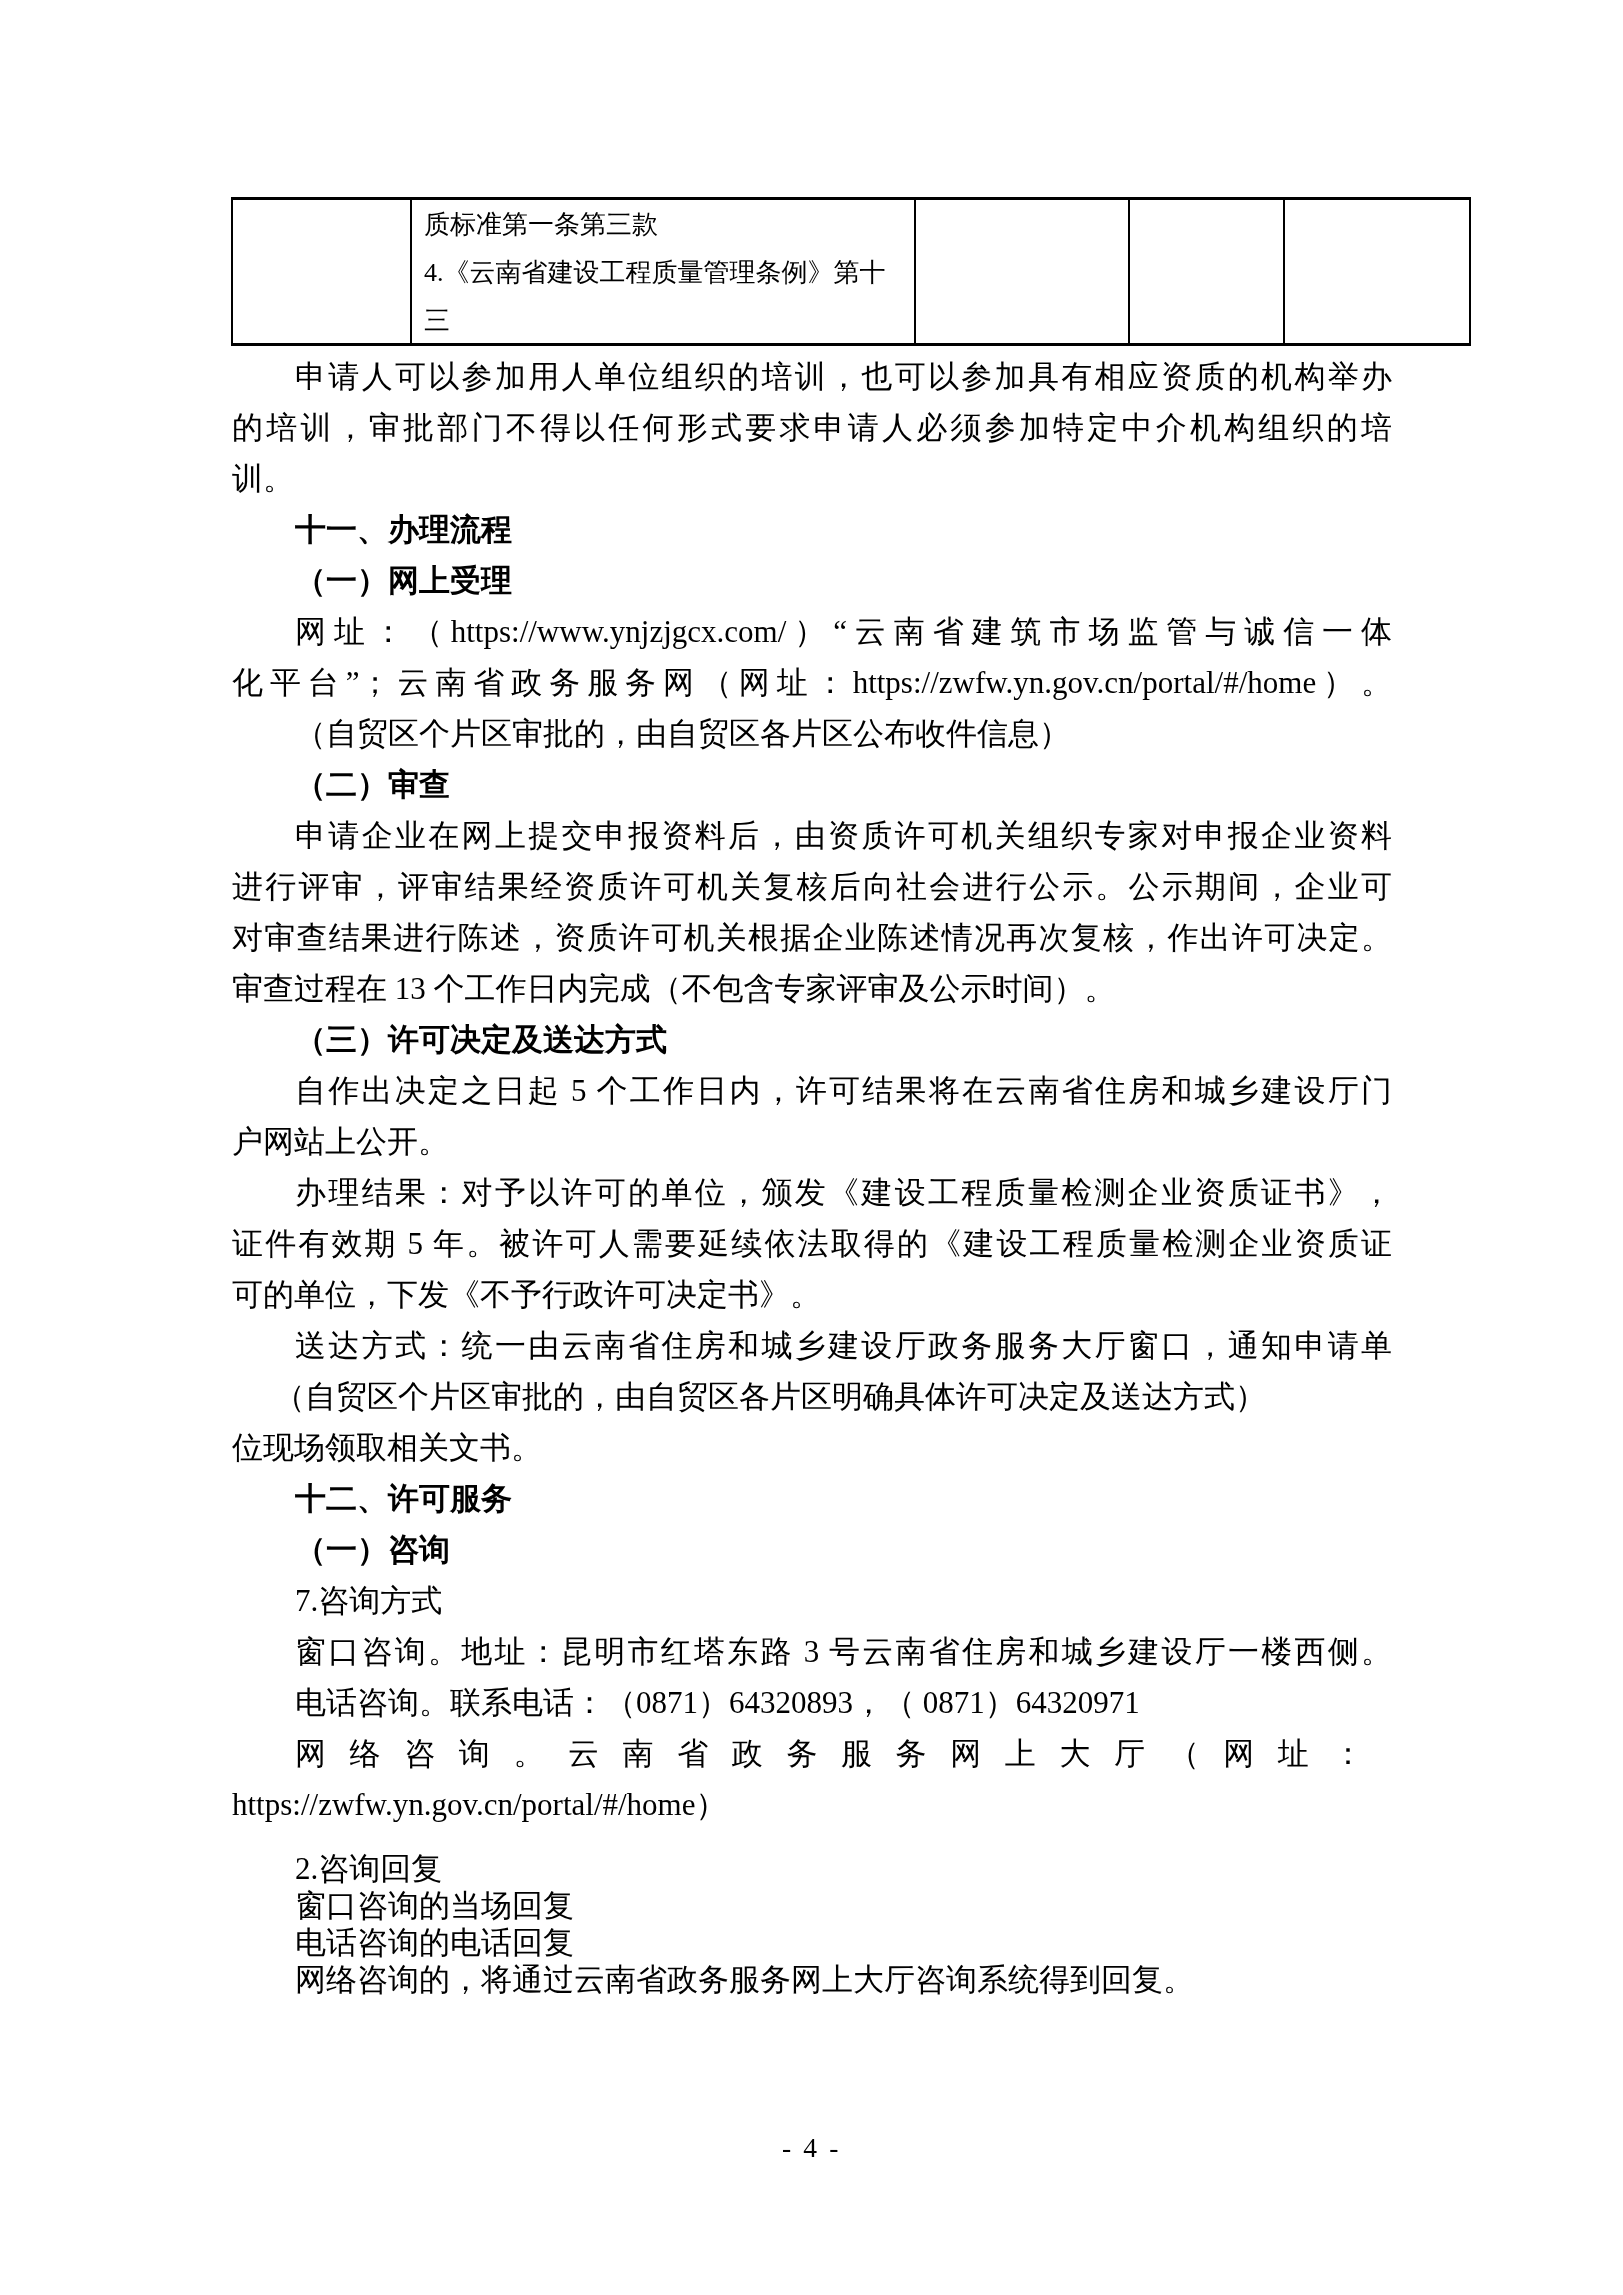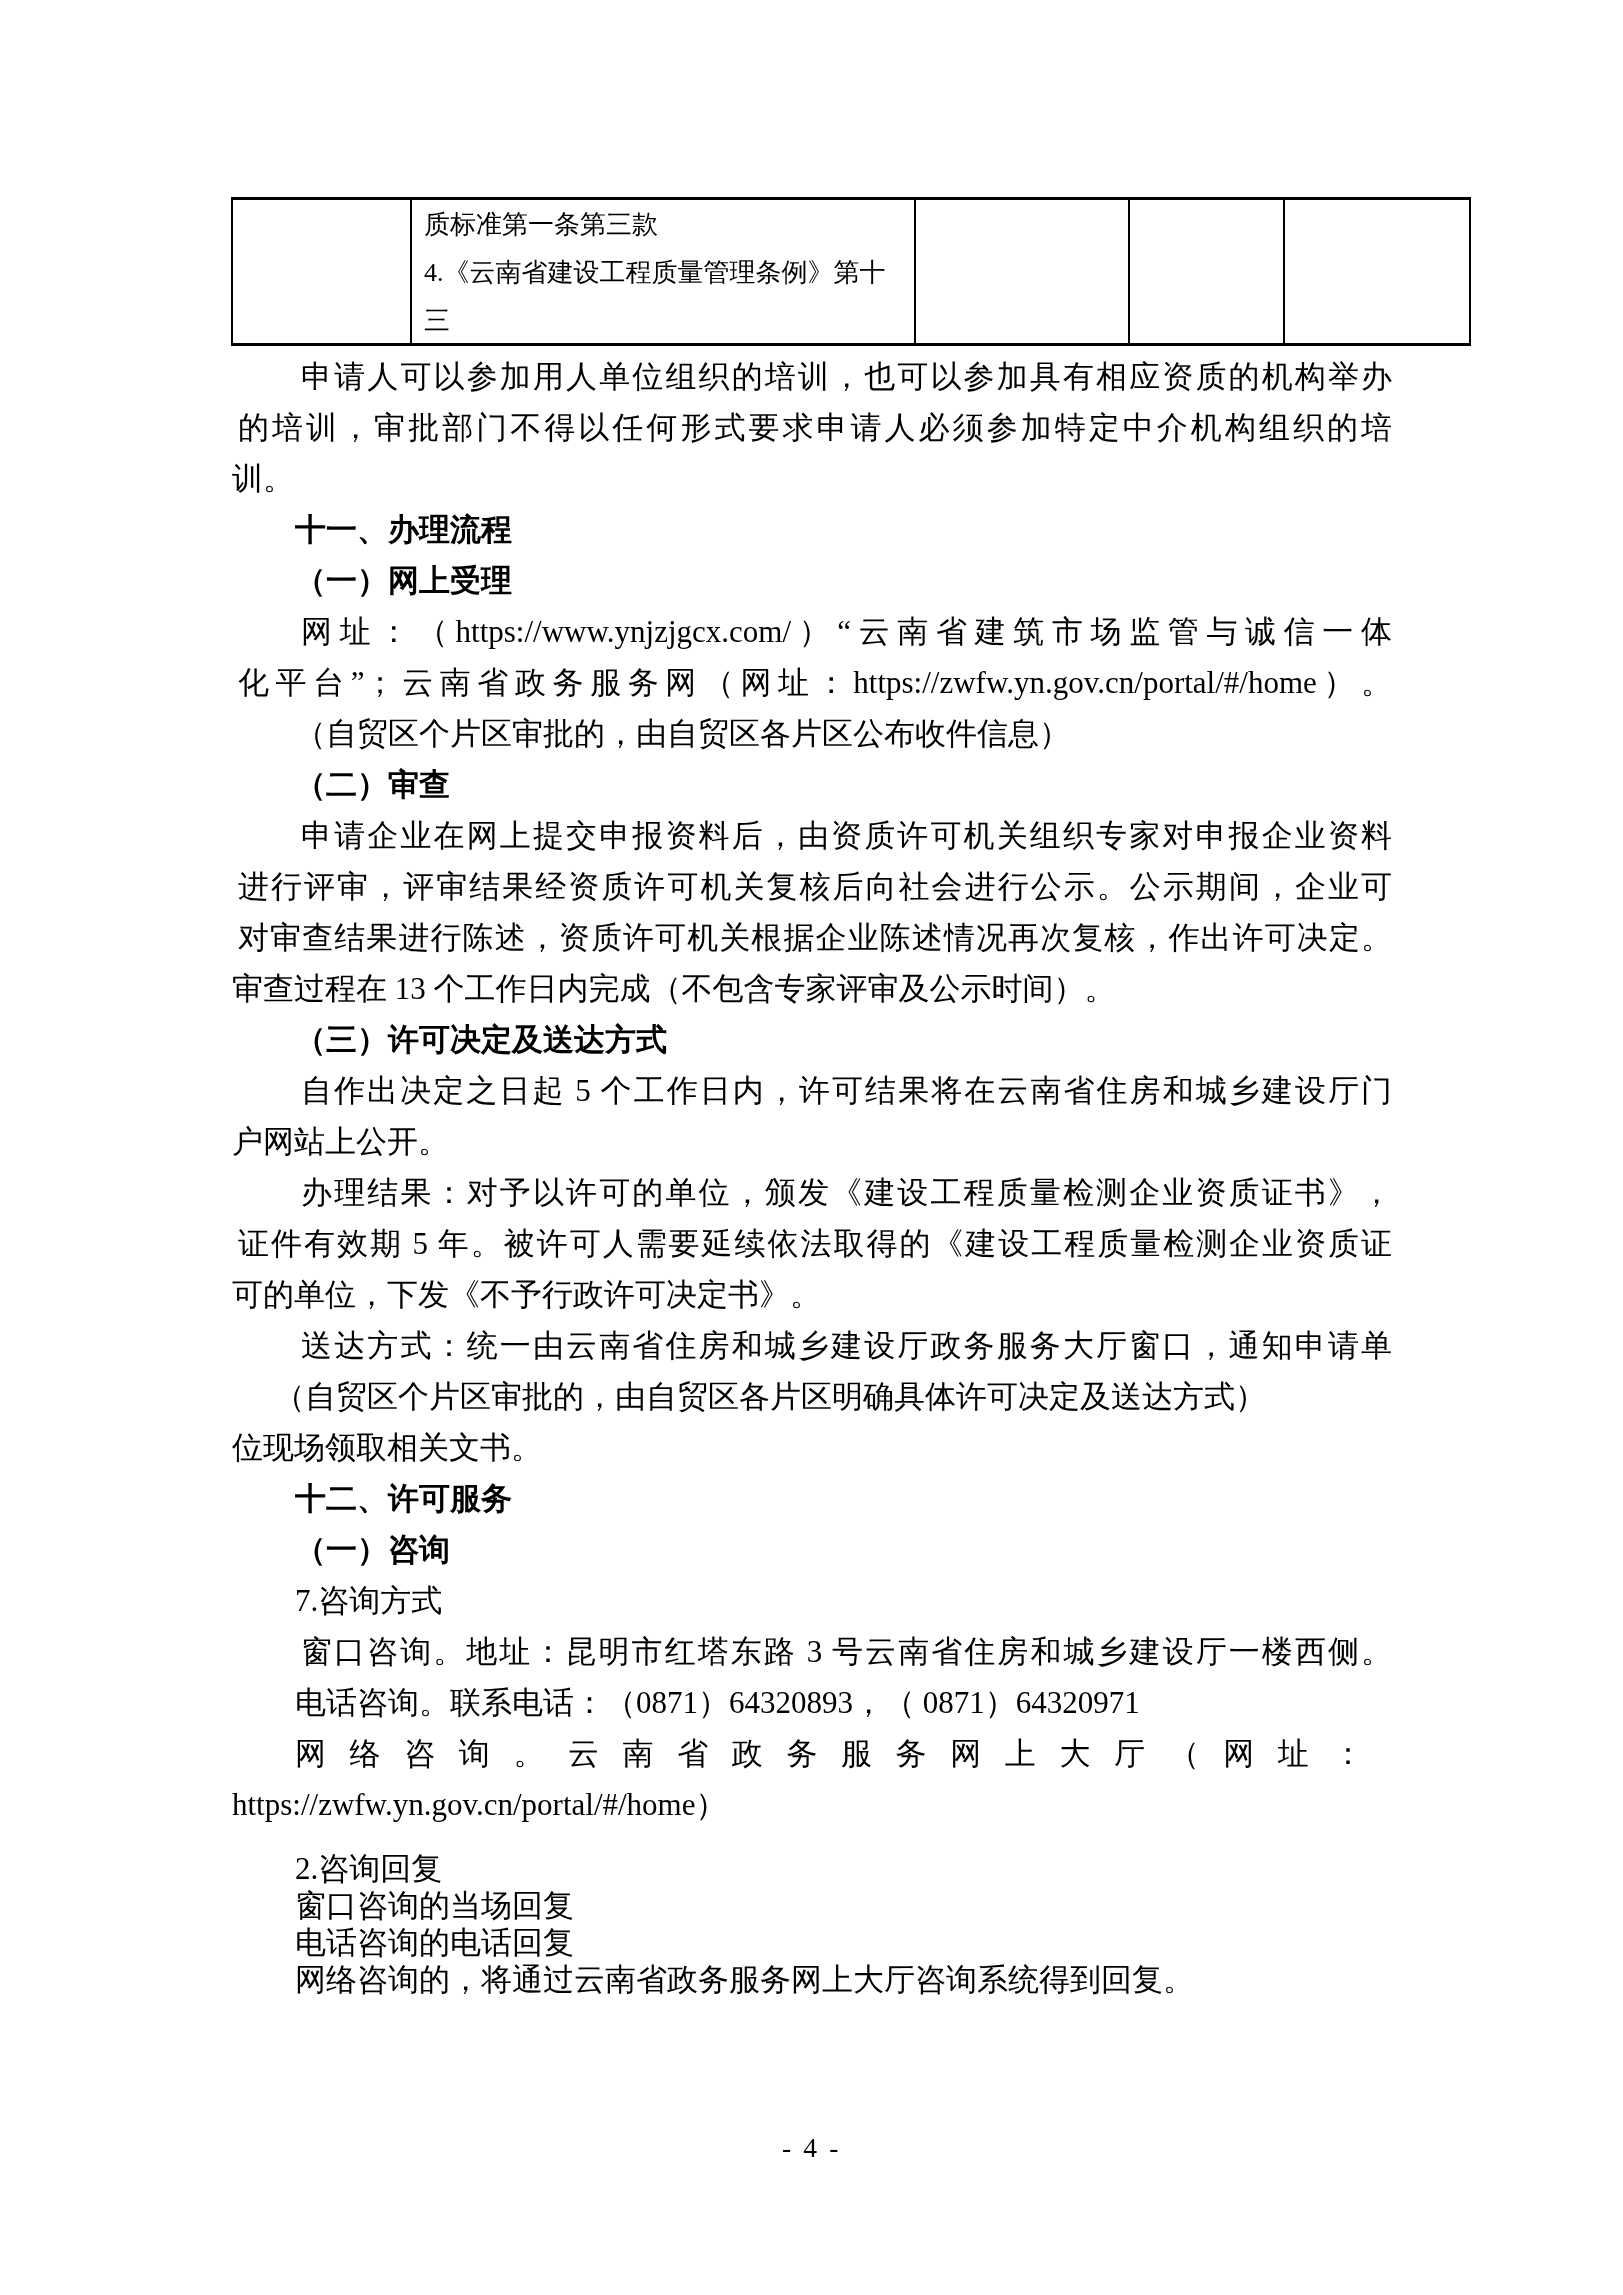--- a/index.html
+++ b/index.html
@@ -31,21 +31,21 @@
     font-size:31px; line-height:51px;
   }
   .tight-block {
     position:absolute; left:232px; top:1850px; width:1160px;
     font-size:31px; line-height:37px;
   }
   .line { min-height:1em; }
   .ind2  { text-indent:63px; }
   .ind15 { text-indent:42px; }
   .head  { font-family:Liberation Serif, serif; font-weight:700; }
-  .just  { text-align:justify; text-align-last:justify; text-justify:inter-ideograph;margin-left:6px; }
+  .just  { text-align:justify; text-align-last:justify; text-justify:inter-ideograph; }
   .spread{ letter-spacing:23.6px; }
 
   .page-num {
     position:absolute; left:0; top:2132px; width:100%;
     text-align:center; font-size:27.5px; letter-spacing:2.6px;
   }
 </style>
 </head>
 <body>
 

